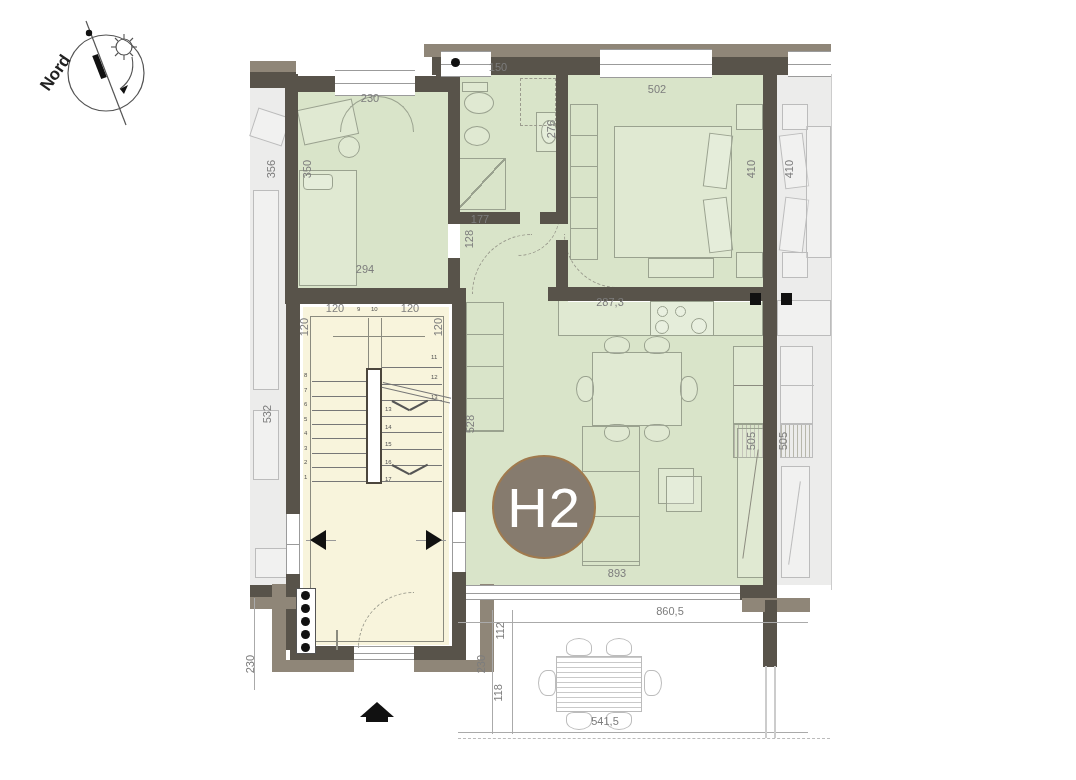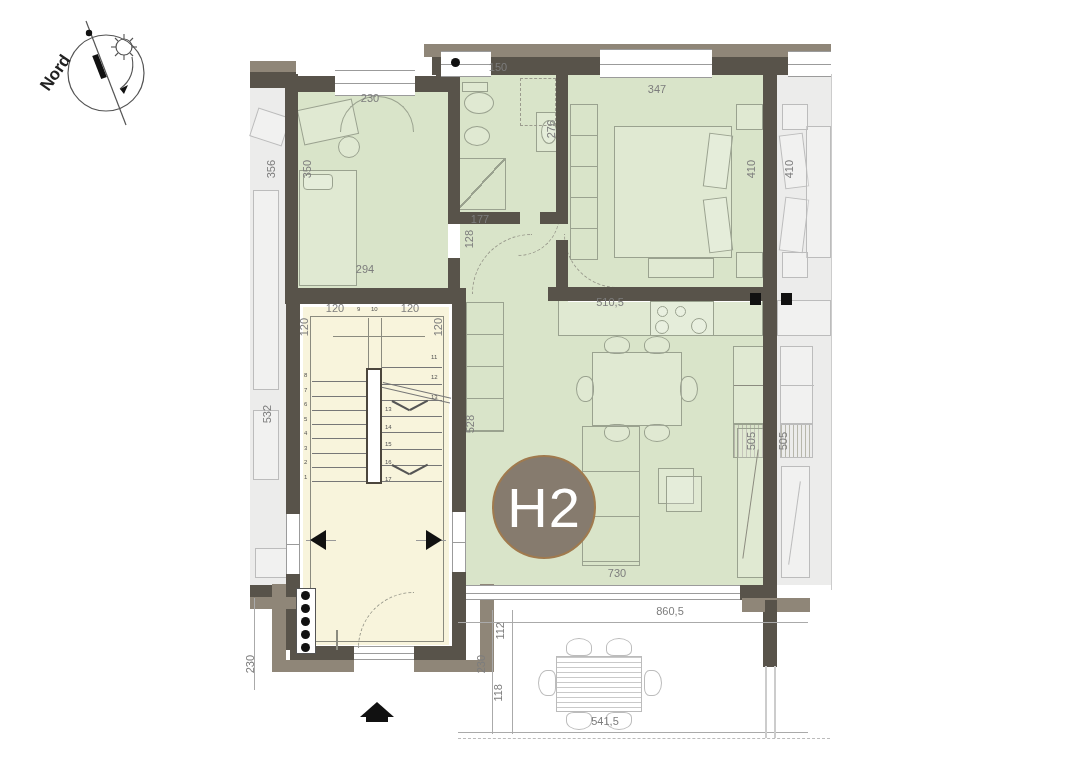--- a/index.html
+++ b/index.html
@@ -294,28 +294,28 @@
 </div>
 
 <span class="dim" style="left:345px;top:93px;width:50px;">230</span>
 <span class="dimv" style="left:302px;top:160px;">350</span>
 <span class="dimv" style="left:266px;top:160px;">356</span>
 <span class="dim" style="left:340px;top:264px;width:50px;">294</span>
 <span class="dim" style="left:478px;top:62px;width:40px;">150</span>
 <span class="dimv" style="left:546px;top:120px;">276</span>
 <span class="dim" style="left:460px;top:214px;width:40px;">177</span>
 <span class="dimv" style="left:464px;top:230px;">128</span>
-<span class="dim" style="left:635px;top:84px;width:44px;">347</span>
+<span class="dim" style="left:635px;top:84px;width:44px;">502</span>
 <span class="dimv" style="left:746px;top:160px;">410</span>
 <span class="dimv" style="left:784px;top:160px;">410</span>
-<span class="dim" style="left:585px;top:297px;width:50px;">510,5</span>
+<span class="dim" style="left:585px;top:297px;width:50px;">287,3</span>
 <span class="dimv" style="left:465px;top:415px;">528</span>
 <span class="dimv" style="left:746px;top:432px;">505</span>
 <span class="dimv" style="left:778px;top:432px;">505</span>
-<span class="dim" style="left:595px;top:568px;width:44px;">730</span>
+<span class="dim" style="left:595px;top:568px;width:44px;">893</span>
 <span class="dimv" style="left:262px;top:405px;">532</span>
 <span class="dim" style="left:315px;top:303px;width:40px;">120</span>
 <span class="dim" style="left:390px;top:303px;width:40px;">120</span>
 <span class="dimv" style="left:299px;top:318px;">120</span>
 <span class="dimv" style="left:433px;top:318px;">120</span>
 <span class="dim" style="left:645px;top:606px;width:50px;">860,5</span>
 <span class="dimv" style="left:495px;top:622px;">112</span>
 <span class="dimv" style="left:476px;top:655px;">230</span>
 <span class="dimv" style="left:493px;top:684px;">118</span>
 <span class="dim" style="left:580px;top:716px;width:50px;">541,5</span>

